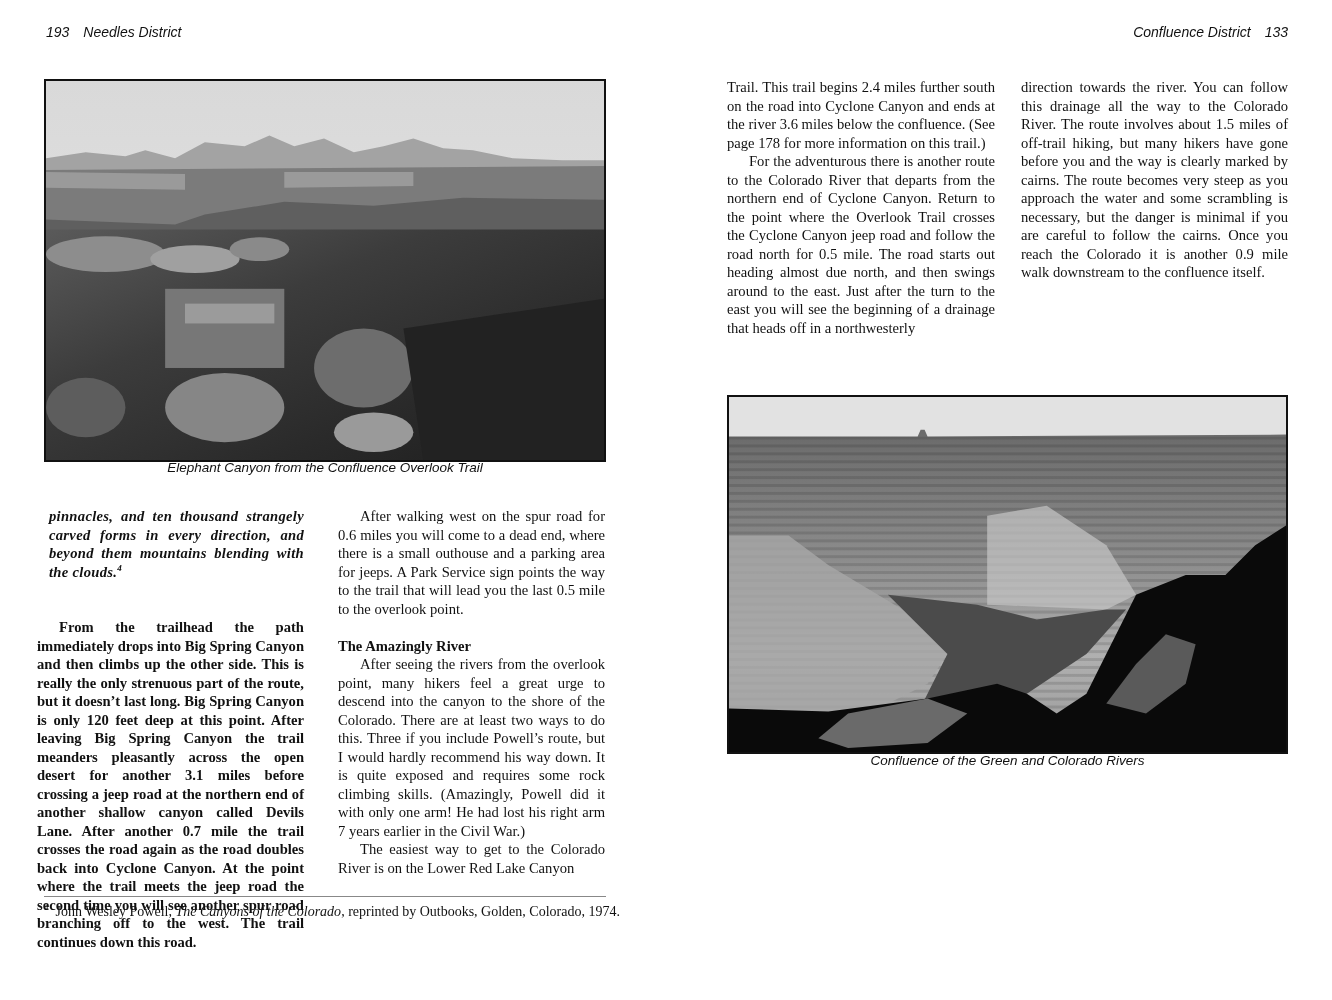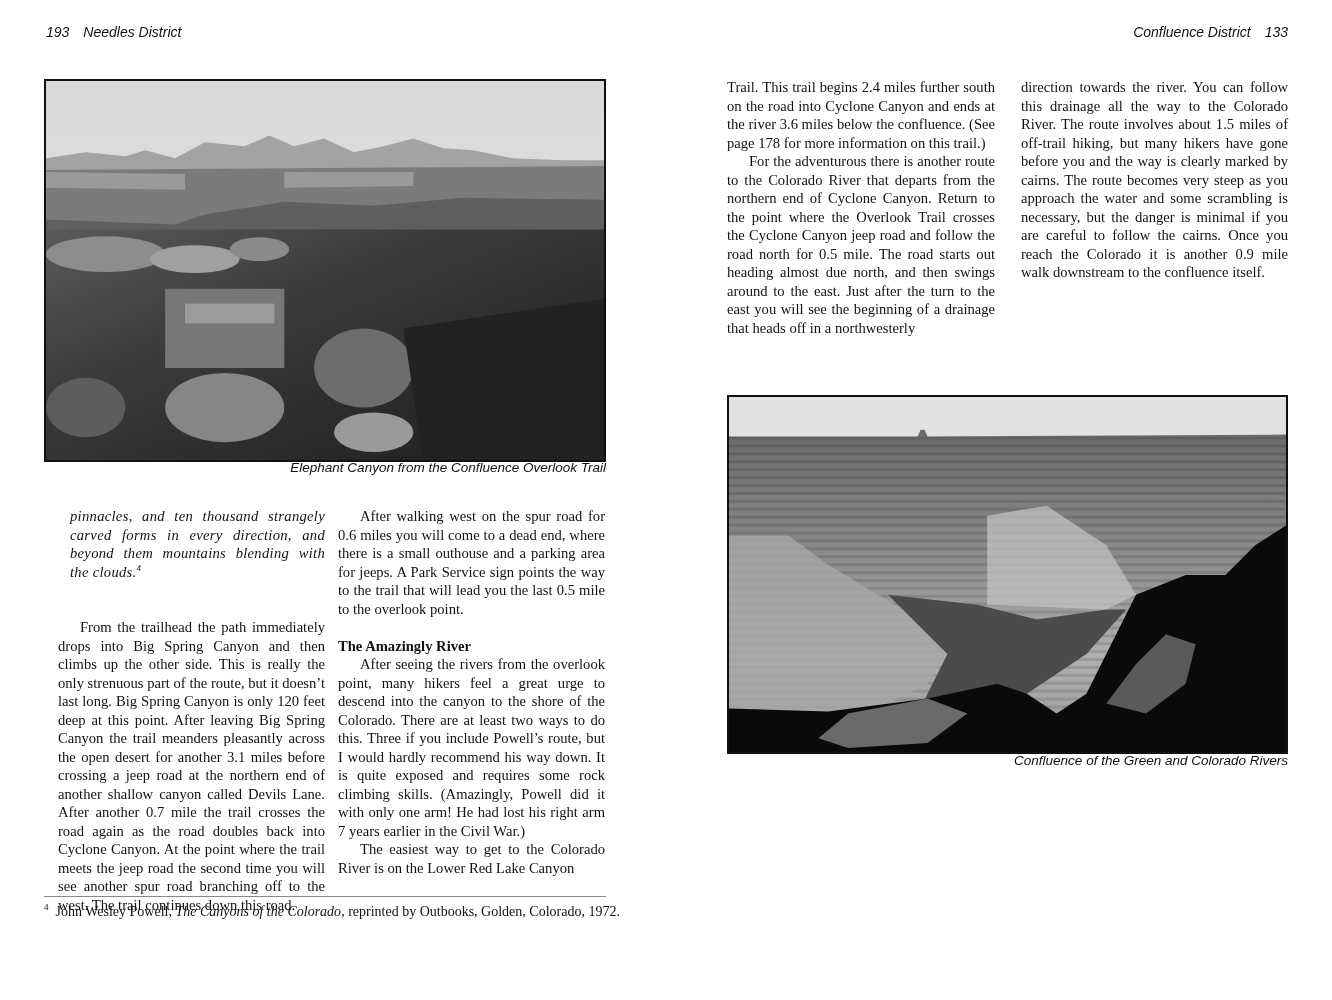--- a/index.html
+++ b/index.html
@@ -5,21 +5,21 @@
   html, body { margin:0; padding:0; background:#ffffff; }
   body { width:1332px; height:1000px; position:relative; overflow:hidden; color:#111; }
   .running-head { position:absolute; top:24px; font-family:"Liberation Sans", sans-serif; font-style:italic; font-size:14px; color:#111; white-space:pre; }
   .rh-left { left:46px; }
   .rh-right { right:44px; }
   .rh-left .num { margin-right:14px; }
   .rh-right .num { margin-left:14px;margin-top:44px; }
 
   .photo { position:absolute; border:2px solid #111; overflow:hidden; box-sizing:border-box; }
   .photo svg { display:block; width:100%; height:100%; }
-  .caption { position:absolute; font-family:"Liberation Sans", sans-serif; font-style:italic; font-size:13.5px; text-align:right; color:#111; }
+  .caption { position:absolute; font-family:"Liberation Sans", sans-serif; font-style:italic; font-size:13.5px; text-align:center; color:#111; }
 
   .col { position:absolute; font-family:"Liberation Serif", serif; font-size:14.6px; line-height:18.5px; text-align:justify; color:#111; }
   .col p { margin:0; text-indent:22px; }
   .col p.noindent { text-indent:0; }
   .quote { font-style:italic; padding-left:12px; margin-bottom:18.5px !important; text-indent:0 !important; letter-spacing:0.3px; }
   .subhead { font-weight:bold; text-indent:0 !important; margin-top:18.5px !important; }
   .spacer { height:18.5px; }
   sup { font-size:9px; line-height:0; }
 
   .footnote-rule { position:absolute; left:44px; top:896px; width:562px; height:1px; background:#888; }
@@ -59,35 +59,35 @@
     <rect x="140" y="225" width="90" height="20" fill="#9b9b9b"></rect>
     <ellipse cx="320" cy="290" rx="50" ry="40" fill="#6d6d6d"></ellipse>
     <ellipse cx="40" cy="330" rx="40" ry="30" fill="#5d5d5d"></ellipse>
     <ellipse cx="180" cy="330" rx="60" ry="35" fill="#868686"></ellipse>
     <ellipse cx="330" cy="355" rx="40" ry="20" fill="#9a9a9a"></ellipse>
     <path d="M360 250 L562 220 L562 383 L380 383 Z" fill="#222"></path>
   </svg>
 </div>
 <div class="caption" style="left:44px; top:460px; width:562px;">Elephant Canyon from the Confluence Overlook Trail</div>
 
-<div class="col" style="left:58px; top:507px; width:267px;">
+<div class="col" style="left:37px; top:507px; width:267px;font-weight:bold;">
   <p class="quote"><span>pinnacles, and ten thousand strangely carved forms in every direction, and beyond them mountains blending with the clouds.</span><sup>4</sup></p>
   <div class="spacer"></div>
   <p>From the trailhead the path immediately drops into Big Spring Canyon and then climbs up the other side.  This is really the only strenuous part of the route, but it doesn’t last long.  Big Spring Canyon is only 120 feet deep at this point.  After leaving Big Spring Canyon the trail meanders pleasantly across the open desert for another 3.1 miles before crossing a jeep road at the northern end of another shallow canyon called Devils Lane.  After another 0.7 mile the trail crosses the road again as the road doubles back into Cyclone Canyon.  At the point where the trail meets the jeep road the second time you will see another spur road branching off to the west.  The trail continues down this road.</p>
 </div>
 
 <div class="col" style="left:338px; top:507px; width:267px;">
   <p>After walking west on the spur road for 0.6 miles you will come to a dead end, where there is a small outhouse and a parking area for jeeps.  A Park Service sign points the way to the trail that will lead you the last 0.5 mile to the overlook point.</p>
   <p class="subhead">The Amazingly River</p>
   <p>After seeing the rivers from the overlook point, many hikers feel a great urge to descend into the canyon to the shore of the Colorado.  There are at least two ways to do this.  Three if you include Powell’s route, but I would hardly recommend his way down.  It is quite exposed and requires some rock climbing skills.  (Amazingly, Powell did it with only one arm!  He had lost his right arm 7 years earlier in the Civil War.)</p>
   <p>The easiest way to get to the Colorado River is on the Lower Red Lake Canyon</p>
 </div>
 
 <div class="footnote-rule"></div>
-<div class="footnote"><sup>4</sup>&nbsp; <span>John Wesley Powell, </span><i>The Canyons of the Colorado</i><span>, reprinted by Outbooks, Golden, Colorado, 1972.</span></div>
+<div class="footnote"><sup>4</sup>&nbsp; <span>John Wesley Powell, </span><i>The Canyons of the Colorado</i><span>, reprinted by Outbooks, Golden, Colorado, 1974.</span></div>
 
 <div class="col" style="left:727px; top:78px; width:268px;">
   <p class="noindent">Trail.  This trail begins 2.4 miles further south on the road into Cyclone Canyon and ends at the river 3.6 miles below the confluence.  (See page 178 for more information on this trail.)</p>
   <p>For the adventurous there is another route to the Colorado River that departs from the northern end of Cyclone Canyon.  Return to the point where the Overlook Trail crosses the Cyclone Canyon jeep road and follow the road north for 0.5 mile.  The road starts out heading almost due north, and then swings around to the east.  Just after the turn to the east you will see the beginning of a drainage that heads off in a northwesterly</p>
 </div>
 
 <div class="col" style="left:1021px; top:78px; width:267px;">
   <p class="noindent">direction towards the river.  You can follow this drainage all the way to the Colorado River.  The route involves about 1.5 miles of off-trail hiking, but many hikers have gone before you and the way is clearly marked by cairns.  The route becomes very steep as you approach the water and some scrambling is necessary, but the danger is minimal if you are careful to follow the cairns.  Once you reach the Colorado it is another 0.9 mile walk downstream to the confluence itself.</p>
 </div>
 

